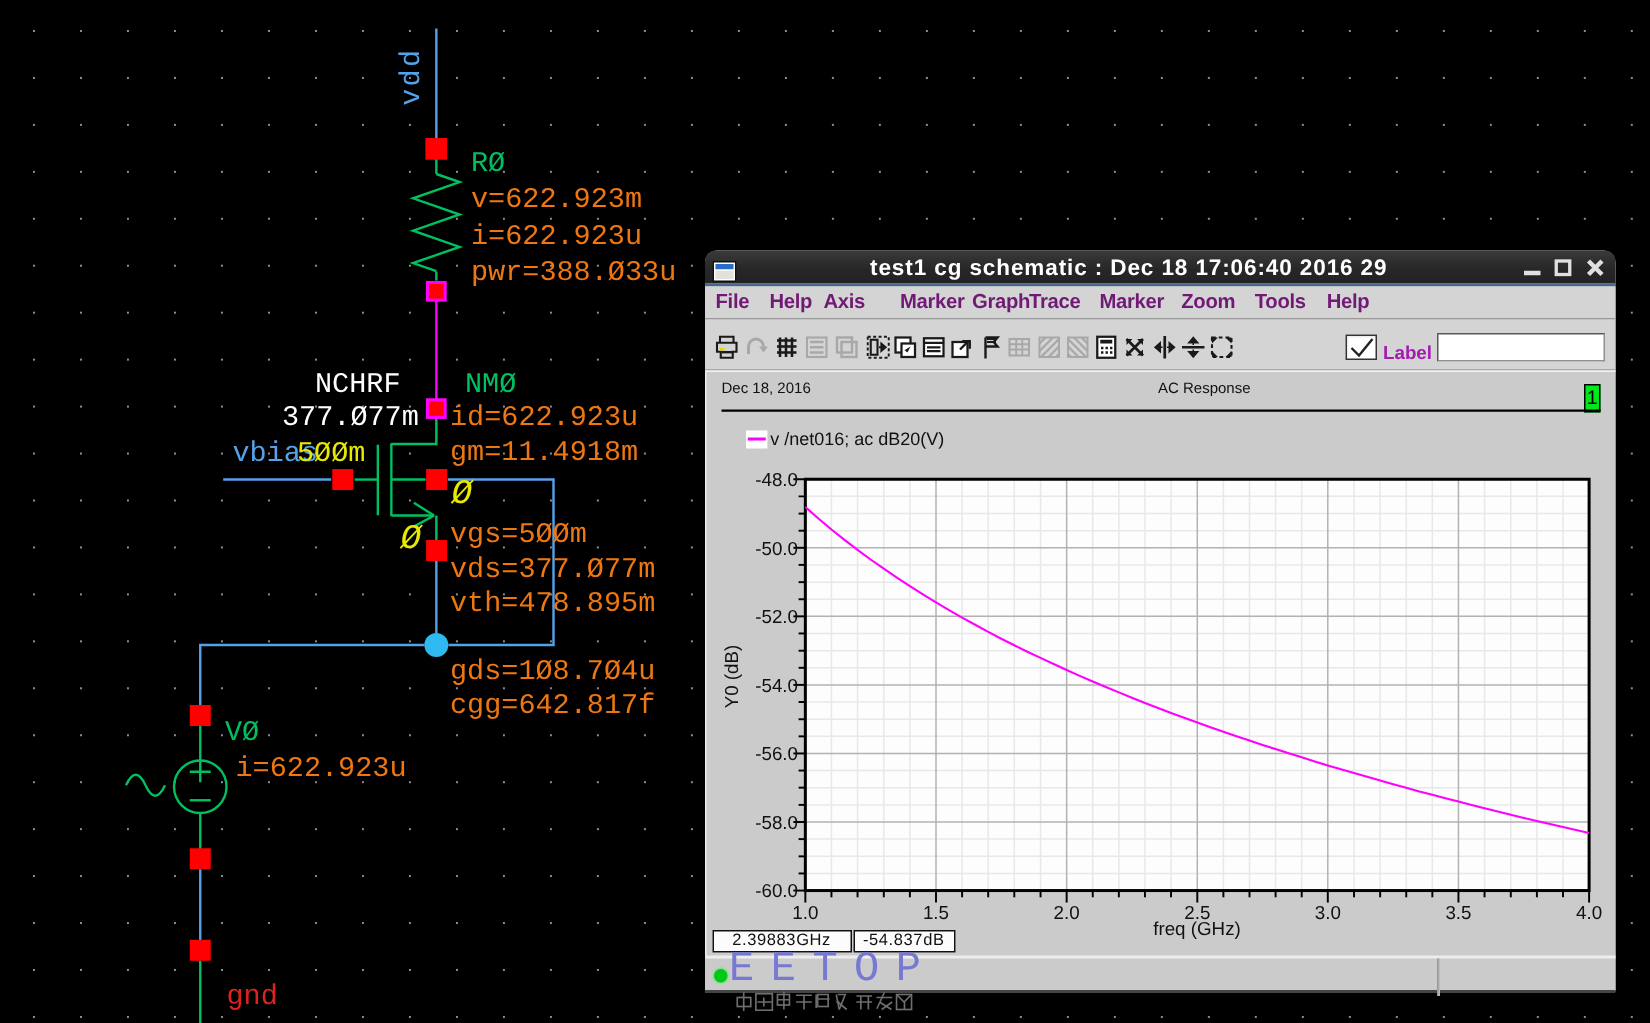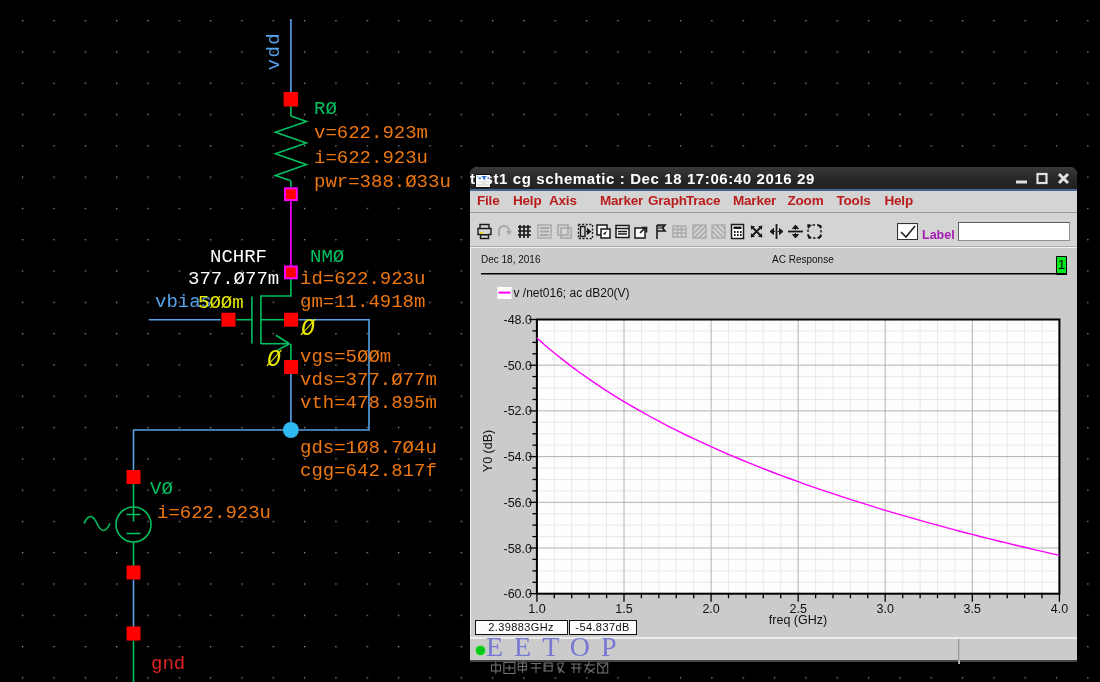--- a/index.html
+++ b/index.html
@@ -1,34 +1,34 @@
 <!DOCTYPE html>
 <html><head><meta charset="utf-8">
 <style>
 html,body{margin:0;padding:0;background:#000;width:1100px;height:682px;overflow:hidden}
 *{box-sizing:border-box}
 #stage{position:relative;width:1100px;height:682px;background:#000;font-family:"Liberation Sans",sans-serif}
 #schem{position:absolute;left:0;top:0}
 .win{position:absolute;left:470px;top:167px;width:607px;height:495px;background:#cbcbcb;border-bottom:2px solid #454545;border-radius:8px 8px 0 0}
 .tbar{position:absolute;left:0;top:0;width:607px;height:23.5px;background:linear-gradient(#3a3a3a,#262626 60%,#232323);border-radius:7px 7px 0 0;border-bottom:2px solid #44688f}
-.ttext{position:absolute;left:0;top:3px;width:565px;color:#fff;font-size:15px;font-weight:bold;letter-spacing:0.6px}
+.ttext{position:absolute;left:0;top:3px;width:565px;text-align:center;color:#fff;font-size:15px;font-weight:bold;letter-spacing:0.6px}
 .tbtn{position:absolute;top:0;height:24px;color:#e8e8e8;font-weight:bold}
 .menubar{position:absolute;left:0;top:24px;width:607px;height:22px;background:#d4d4d4;border-bottom:1px solid #9a9a9a}
-.menubar span{position:absolute;top:2px;font-size:13.5px;font-weight:bold;color:#b91c1c;letter-spacing:-0.2px}
+.menubar span{position:absolute;top:2px;font-size:13.5px;font-weight:bold;color:#701a75;letter-spacing:-0.2px}
 .toolbar{position:absolute;left:0;top:46px;width:607px;height:34px;background:#d4d4d4;border-bottom:1px solid #aaa}
 .ic{position:absolute;top:10px;width:17px;height:17px}
 .cb{position:absolute;left:427px;top:56px;width:21px;height:17px;background:#fff;border:1px solid #333;box-shadow:1px 1px 0 #eee inset}
 .lbl{position:absolute;left:452px;top:61px;font-size:12.5px;font-weight:bold;color:#a21caf}
 .inp{position:absolute;left:488px;top:55px;width:112px;height:19px;background:#fff;border:1px solid #5a5a5a;border-right-color:#909090;border-bottom-color:#909090}
 .content{position:absolute;left:0;top:80px;width:607px;height:390px;background:#cbcbcb;border-top:1.5px solid #f2f2f2;border-left:1.5px solid #eee}
 .hdrtext{position:absolute;font-size:10px;color:#111}
 .greenbox{position:absolute;left:585px;top:8px;width:11px;height:19px;background:#00e81c;border:1.5px solid #000;color:#000;font-size:13px;text-align:center;line-height:16px}
 .readout{position:absolute;top:453px;height:15px;background:#fcfcfc;border:1px solid #111;font-size:11px;letter-spacing:0.4px;color:#111;text-align:center;line-height:13.5px}
 .status{position:absolute;left:0;top:470px;width:607px;height:23px;background:#cbcbcb;border-top:2px solid #ededed}
-.eetop{position:absolute;left:486px;top:630.5px;font-family:Liberation Serif, serif;font-size:28px;color:#7678d2;letter-spacing:11px}
+.eetop{position:absolute;left:486px;top:630.5px;font-family:Liberation Mono, monospace;font-size:28px;color:#7678d2;letter-spacing:11px}
 .cjk{position:absolute;left:489px;top:660px;height:14px}
 </style></head>
 <body>
 <div id="stage">
 <svg id="schem" width="1100" height="682">
 <defs>
 <pattern id="dots" x="22" y="20" width="31.33" height="31.3" patternUnits="userSpaceOnUse">
 <rect x="0" y="0" width="1.3" height="1.3" fill="#9191a6"></rect>
 </pattern>
 </defs>

